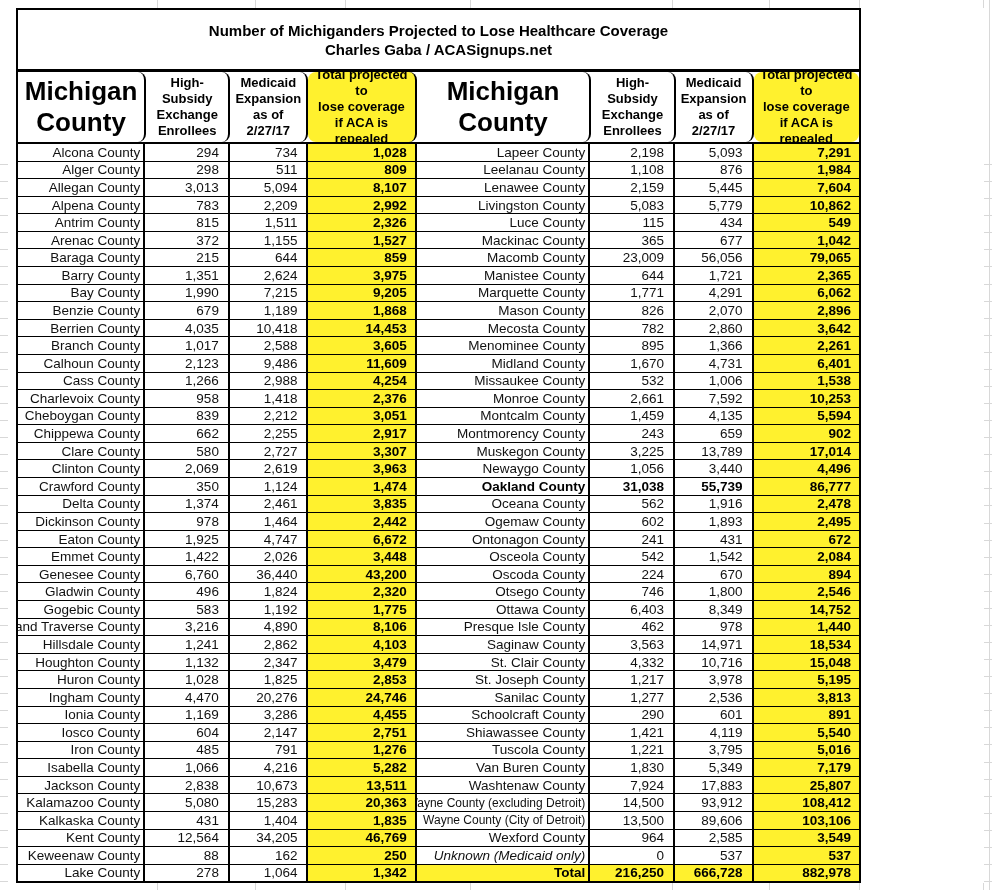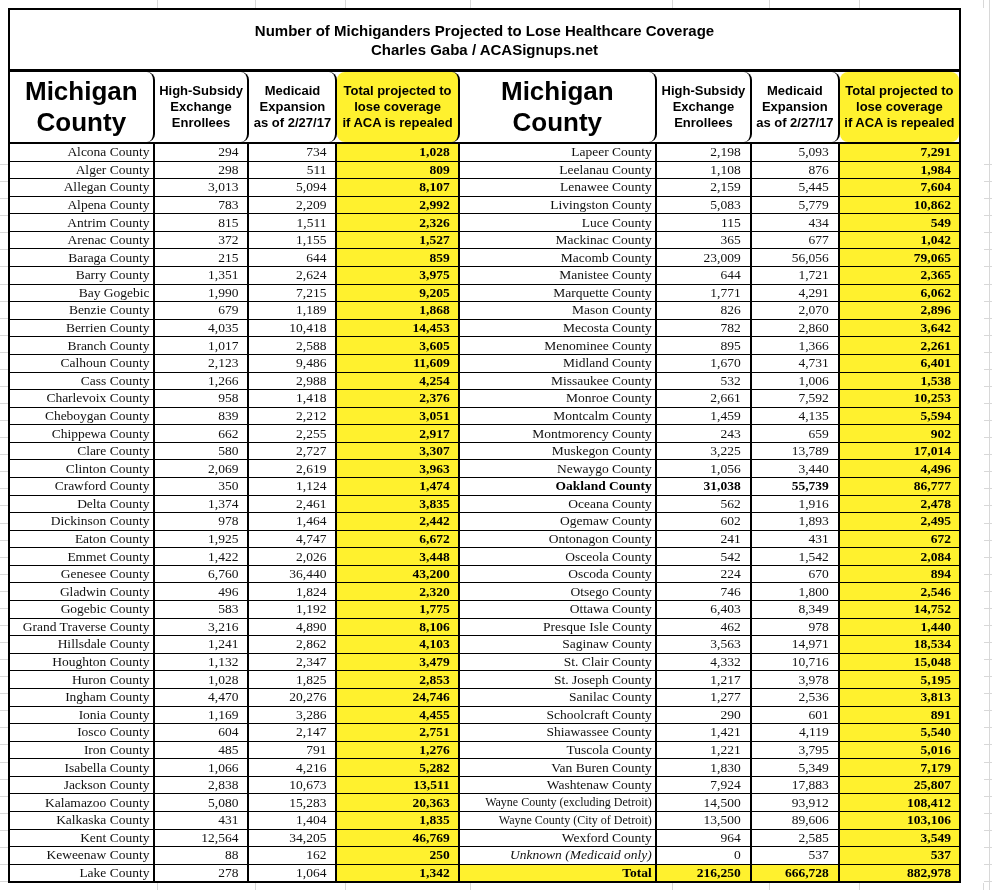--- a/index.html
+++ b/index.html
@@ -3,39 +3,39 @@
 <meta charset="utf-8">
 <style>
   html,body{margin:0;padding:0;background:#ffffff;}
   body{width:992px;height:890px;position:relative;font-family:"Liberation Sans","DejaVu Sans",sans-serif;color:#000;overflow:hidden;}
 
   
   .gridline-v{position:absolute;width:1px;background:#d8d8d8;}
   .gridline-h-strip{position:absolute;background:
     repeating-linear-gradient(to bottom, transparent 0px, transparent 16.07px, #d8d8d8 16.07px, #d8d8d8 17.07px);}
 
-  .table-outer{position:absolute;left:8px;top:8px;width:953px;height:875px;
+  .table-outer{position:absolute;left:16px;top:8px;width:845px;height:875px;
     border:2px solid #000;box-sizing:border-box;background:#fff;
     display:flex;flex-direction:column;}
 
   .title-box{height:62px;flex:0 0 62px;border-bottom:3px solid #000;box-sizing:border-box;
     display:flex;flex-direction:column;align-items:center;justify-content:center;
     font-weight:bold;font-size:15px;line-height:19px;text-align:center;}
 
   .header-row{height:72px;flex:0 0 72px;border-bottom:2px solid #000;box-sizing:border-box;
     display:flex;}
   .hcell{box-sizing:border-box;border-right:2px solid #000;
     display:flex;align-items:center;justify-content:center;text-align:center;
     font-weight:bold;font-size:13px;line-height:16px;white-space:pre-line;border-radius:8px;}
   .hcell.county{font-size:26px;line-height:31px;letter-spacing:0;}
   .hcell.hl{background:var(--hl);}
   .hcell:last-child{border-right:none;}
 
   .rows{flex:1 1 auto;display:flex;flex-direction:column;}
-  .trow{flex:1 1 auto;display:flex;border-bottom:1px solid #000;box-sizing:border-box;font-family:Liberation Serif, serif;}
+  .trow{flex:1 1 auto;display:flex;border-bottom:1px solid #000;box-sizing:border-box;}
   .trow:last-child{border-bottom:none;}
   .tcell{box-sizing:border-box;border-right:2px solid #000;
     display:flex;align-items:center;justify-content:flex-end;
     font-size:13.5px;color:#111;overflow:hidden;white-space:nowrap;}
   .tcell:last-child{border-right:none;}
   .tcell.county{padding-right:3px;}
   .tcell.num{padding-right:9px;}
   .tcell.total{padding-right:8px;background:var(--hl);font-weight:bold;color:#000;}
 
   .cell-bold{font-weight:bold;color:#000;}
@@ -181,21 +181,21 @@
         <div class="tcell county w-lc">Barry County</div>
         <div class="tcell num w-ex">1,351</div>
         <div class="tcell num w-md">2,624</div>
         <div class="tcell total w-lt">3,975</div>
         <div class="tcell county w-rc">Manistee County</div>
         <div class="tcell num w-ex">644</div>
         <div class="tcell num w-md">1,721</div>
         <div class="tcell total w-rt">2,365</div>
       </div>
       <div class="trow">
-        <div class="tcell county w-lc">Bay Gogebic</div>
+        <div class="tcell county w-lc">Bay County</div>
         <div class="tcell num w-ex">1,990</div>
         <div class="tcell num w-md">7,215</div>
         <div class="tcell total w-lt">9,205</div>
         <div class="tcell county w-rc">Marquette County</div>
         <div class="tcell num w-ex">1,771</div>
         <div class="tcell num w-md">4,291</div>
         <div class="tcell total w-rt">6,062</div>
       </div>
       <div class="trow">
         <div class="tcell county w-lc">Benzie County</div>

